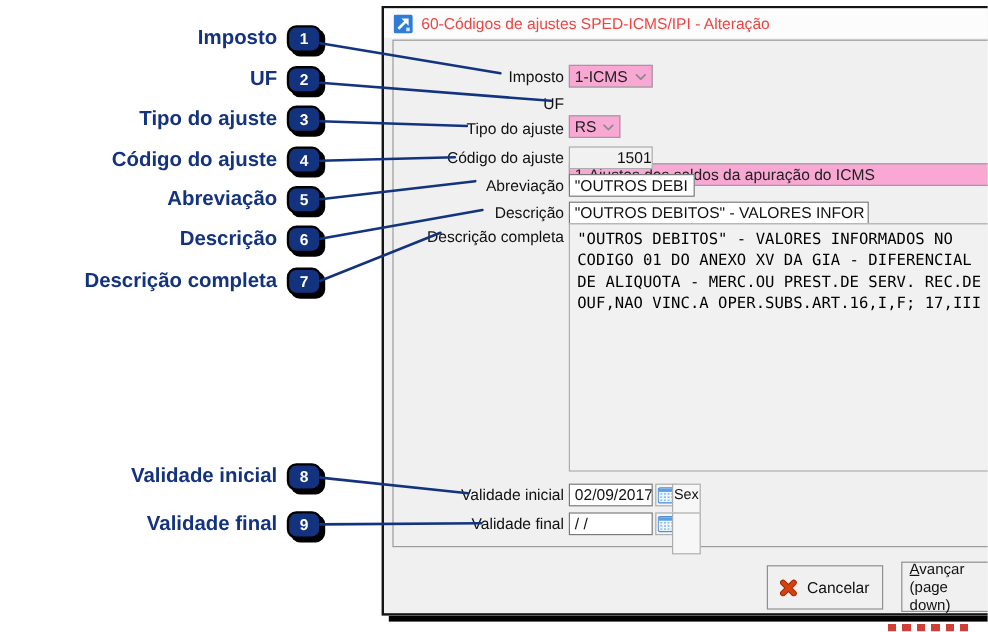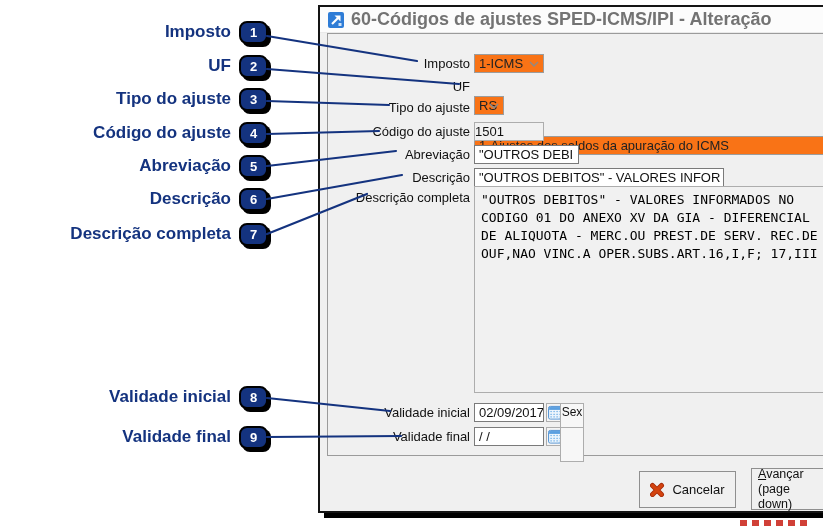--- a/index.html
+++ b/index.html
@@ -39,47 +39,47 @@
     background: #f0f0f0; border: 2px solid #141414; z-index: 3;
   }
   .shadow-right { position: absolute; left: 806px; top: 10px; width: 14px; height: 508px; background: #000; z-index: 2; }
   .shadow-bottom { position: absolute; left: 278px; top: 513px; width: 542px; height: 5px; background: #000; z-index: 2; }
 
   .titlebar {
     position: absolute; left: 0; top: 0; right: 0; height: 26px;
     background: #fcfcfc; border-bottom: 1px solid #e9e9e9;
     display: flex; align-items: center; padding: 0 8px; gap: 7px;
   }
-  .title-text { font-size: 18px; color: #737373; flex: 1 1 auto; white-space: nowrap; overflow: hidden; font-weight: bold; }
+  .title-text { font-size: 13px; color: #ef4444; flex: 1 1 auto; white-space: nowrap; overflow: hidden; }
   .close-btn {
     width: 22px; height: 20px; display: flex; align-items: center; justify-content: center;
     color: #8a8a8a; font-size: 13px; cursor: default;
   }
 
   .groupbox {
     position: absolute; left: 7px; top: 26px; width: 521px; height: 423px;
     border: 1px solid #9b9b9b;
   }
 
   .frm-label {
     position: absolute; left: 0; width: 150px; height: 19px;
     text-align: right; font-size: 13px; color: #111; line-height: 19px;
     white-space: nowrap;
   }
   .field { position: absolute; left: 154px; height: 19px; font-size: 13px; line-height: 17px; }
 
   .combo {
-    background: #f97316; border: 1px solid #9c9c9c; color: #222;
+    background: #f9a8d4; border: 1px solid #9c9c9c; color: #222;
     padding: 0 18px 0 4px; position: relative; overflow: hidden; white-space: nowrap;
   }
   .combo .chev { position: absolute; right: 4px; top: 6px; }
 
   .input-gray {
     background: #f1f1f1; border: 1px solid #adadad; color: #111;
-    text-align: left; overflow: hidden; white-space: nowrap;
+    text-align: right; overflow: hidden; white-space: nowrap;
   }
   .input-white {
     background: #fff; border: 1px solid #7a7a7a; color: #111;
     padding: 0 4px; overflow: hidden; white-space: nowrap;
   }
   .memo {
     position: absolute; left: 154px; top: 179px; width: 364px; height: 207px;
     background: #f1f1f1; border: 1px solid #adadad;
     font-family: "DejaVu Sans Mono", monospace; font-size: 13px; line-height: 18px;
     color: #000; padding: 4px 6px; white-space: pre; overflow: hidden;
@@ -176,21 +176,21 @@
 
     <div class="frm-label" style="top:47px">Imposto</div>
     <div class="field combo" style="top:47px; width:70px">
       <span>1-ICMS</span>
       <svg class="chev" width="10" height="6" viewBox="0 0 10 6">
         <polyline points="1,1 5,5 9,1" fill="none" stroke="#8a8a8a" stroke-width="1.4"></polyline>
       </svg>
     </div>
 
     <div class="frm-label" style="top:70px">UF</div>
-    <div class="field combo" style="top:70px; width:30px">
+    <div class="field combo" style="top:70px; width:43px">
       <span>RS</span>
       <svg class="chev" width="10" height="6" viewBox="0 0 10 6">
         <polyline points="1,1 5,5 9,1" fill="none" stroke="#8a8a8a" stroke-width="1.4"></polyline>
       </svg>
     </div>
 
     <div class="frm-label" style="top:91px">Tipo do ajuste</div>
     <div class="field combo" style="top:91px; width:370px">
       <span>1-Ajustes dos saldos da apuração do ICMS</span>
       <svg class="chev" width="10" height="6" viewBox="0 0 10 6">

